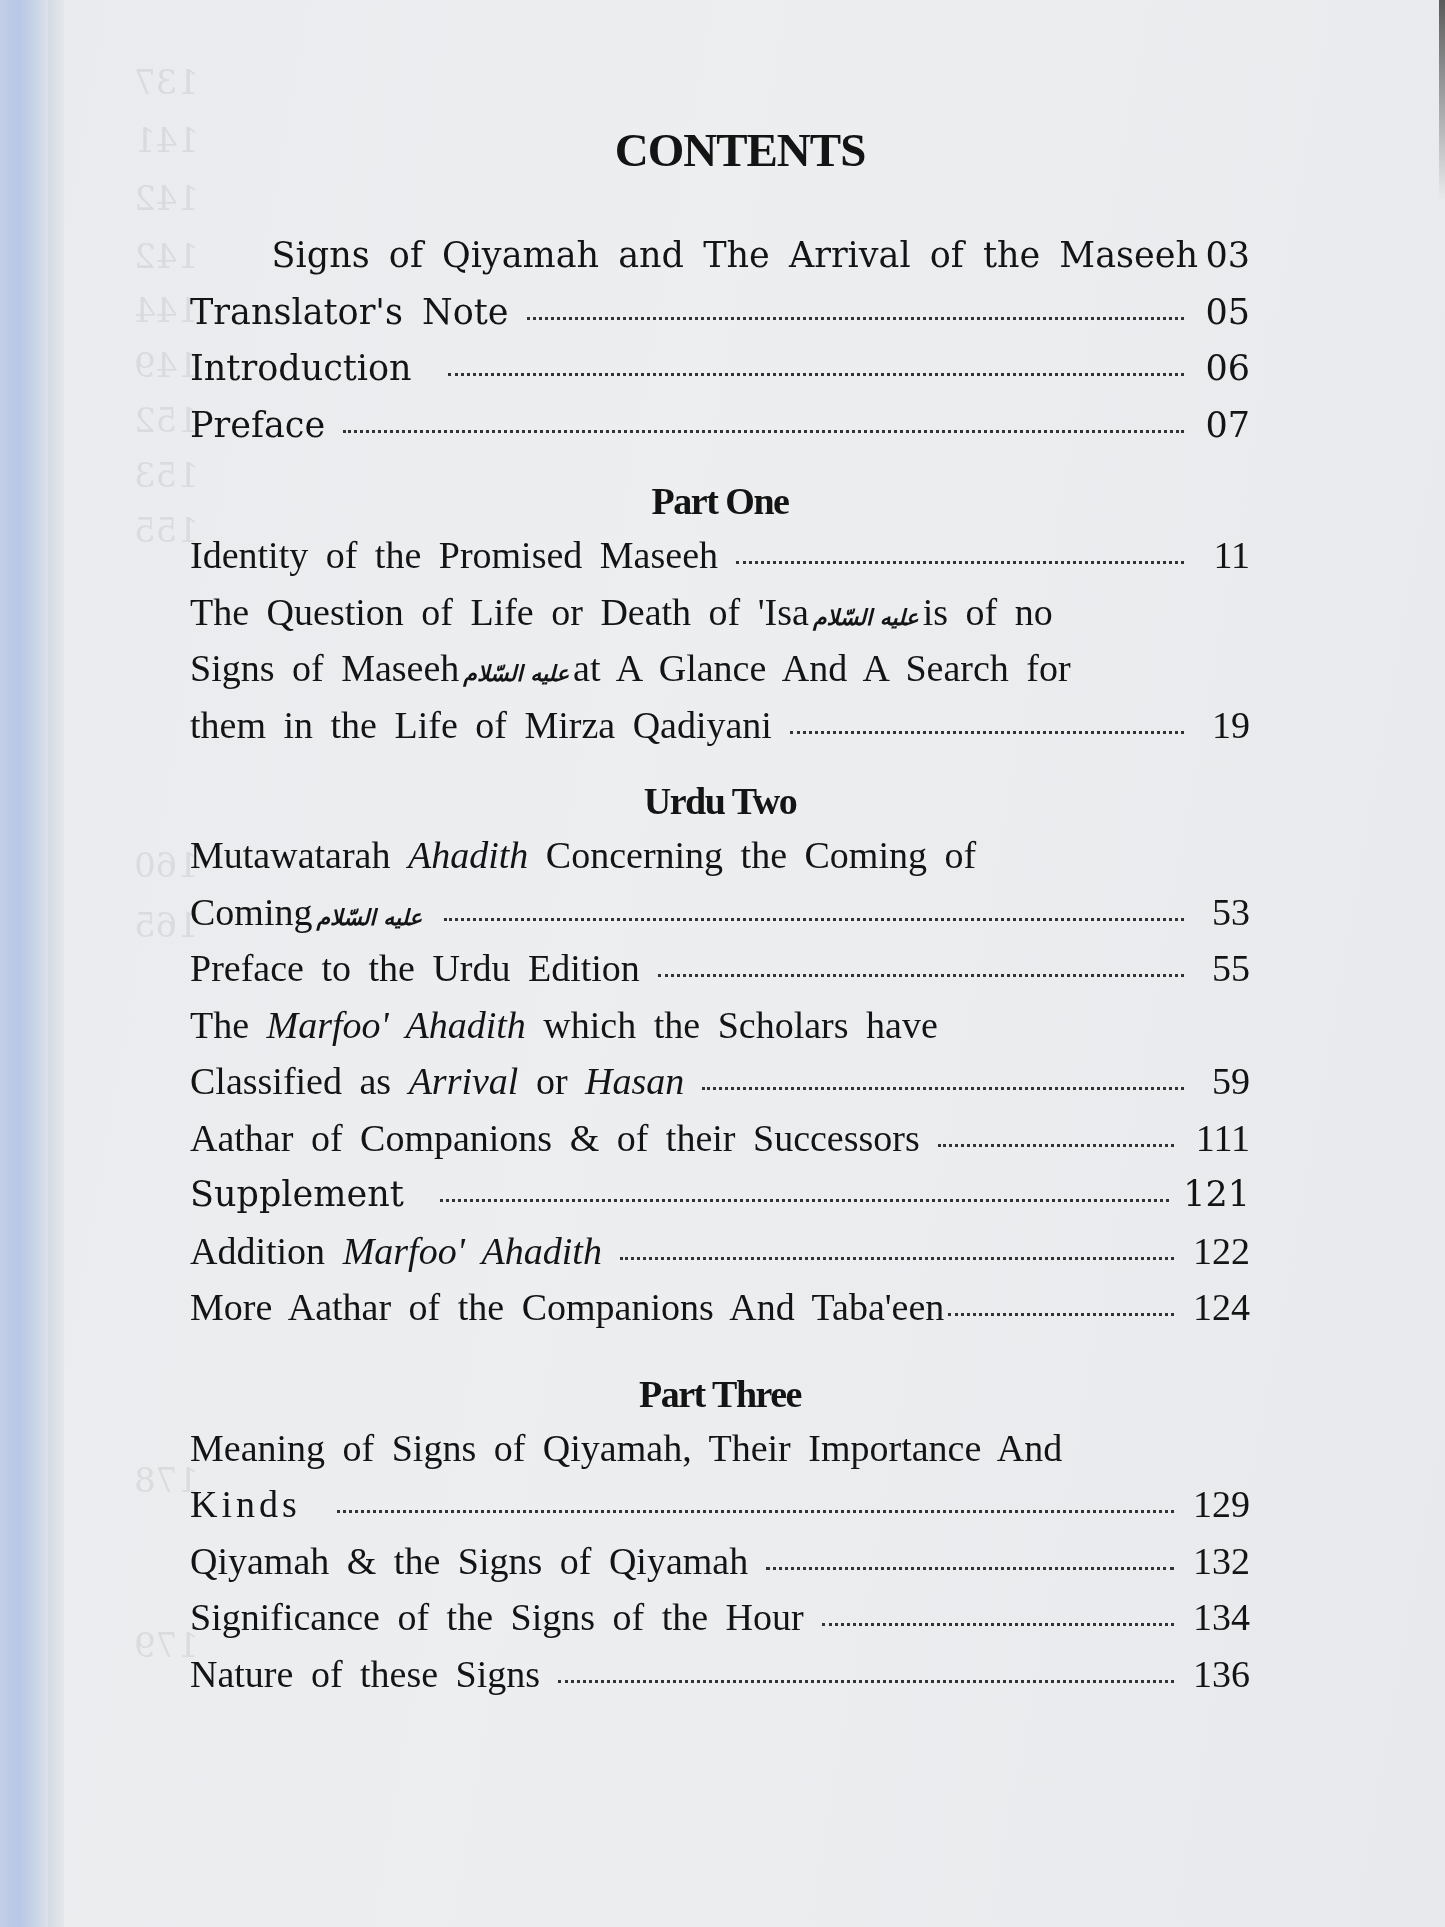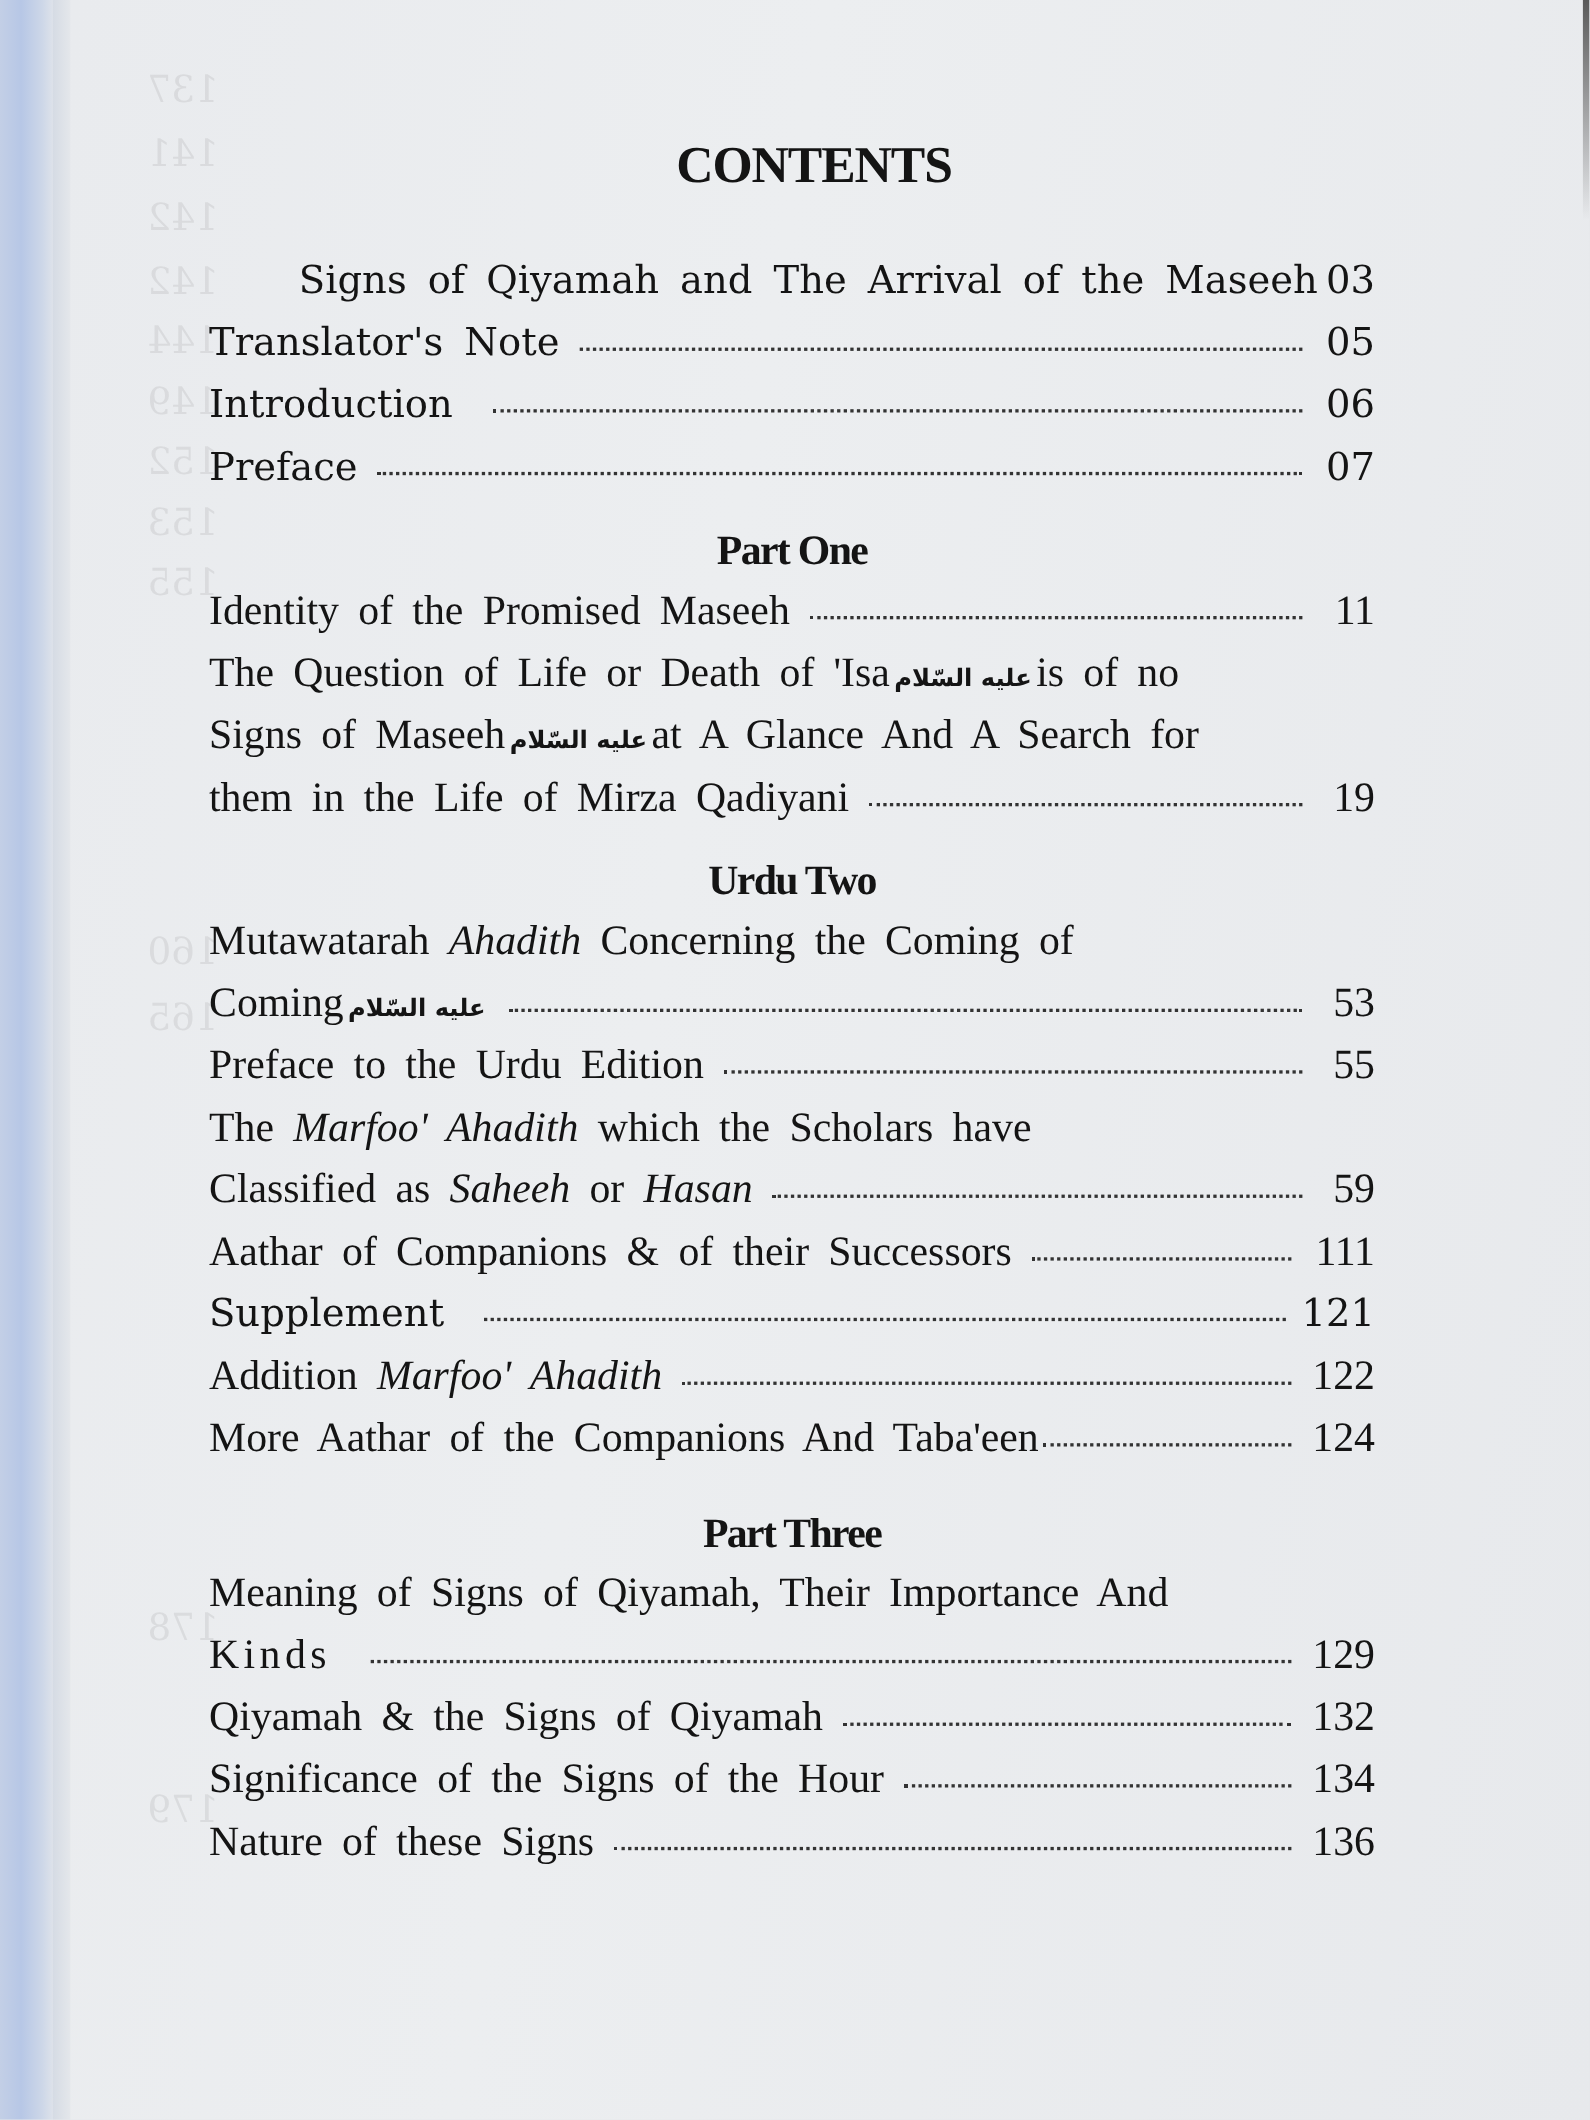--- a/index.html
+++ b/index.html
@@ -93,20 +93,21 @@
     }
     .entry.wide .page-num { min-width: 62px; }
     .arabic {
       font-family: "DejaVu Sans", sans-serif;
       font-size: 22px;
       font-weight: bold;
       direction: rtl;
       unicode-bidi: isolate;
       word-spacing: 0;
       margin: 0 4px;
+      font-style: italic;
     }
     .sans-entry { font-family: "DejaVu Serif", serif; font-size: 35px; }
     .ghost {
       position: absolute;
       color: rgba(120,120,120,0.14);
       font-family: "DejaVu Serif", serif;
       font-size: 34px;
       transform: scaleX(-1);
       white-space: nowrap;
     }
@@ -216,21 +217,21 @@
     <div class="entry">
       <span class="label">
         <span>The</span>
         <i>Marfoo' Ahadith</i>
         <span>which the Scholars have</span>
       </span>
     </div>
     <div class="entry">
       <span class="label">
         <span>Classified as</span>
-        <i>Saheeh</i>
+        <i>Arrival</i>
         <span>or</span>
         <i>Hasan</i>
       </span>
       <span class="dots"></span>
       <span class="page-num">59</span>
     </div>
   </div>
 
   <div class="entry wide">
     <span class="label">Aathar of Companions &amp; of their Successors</span>

